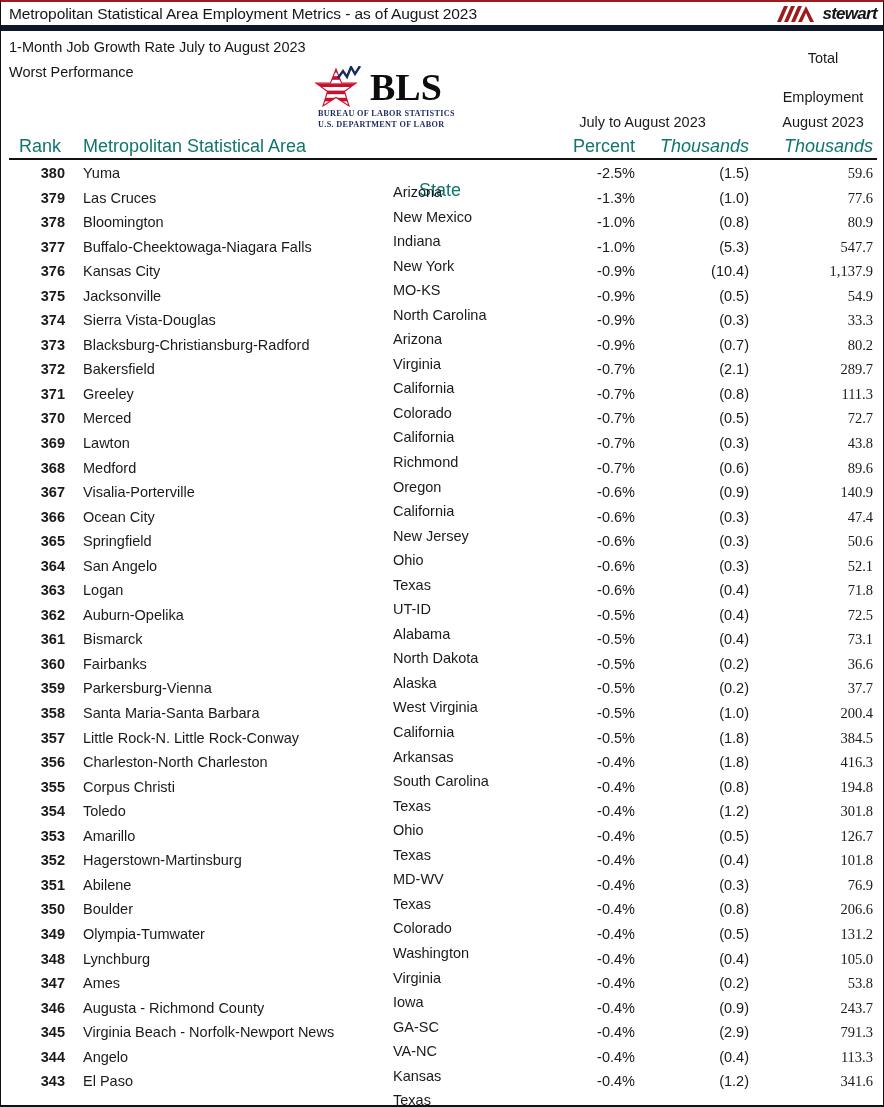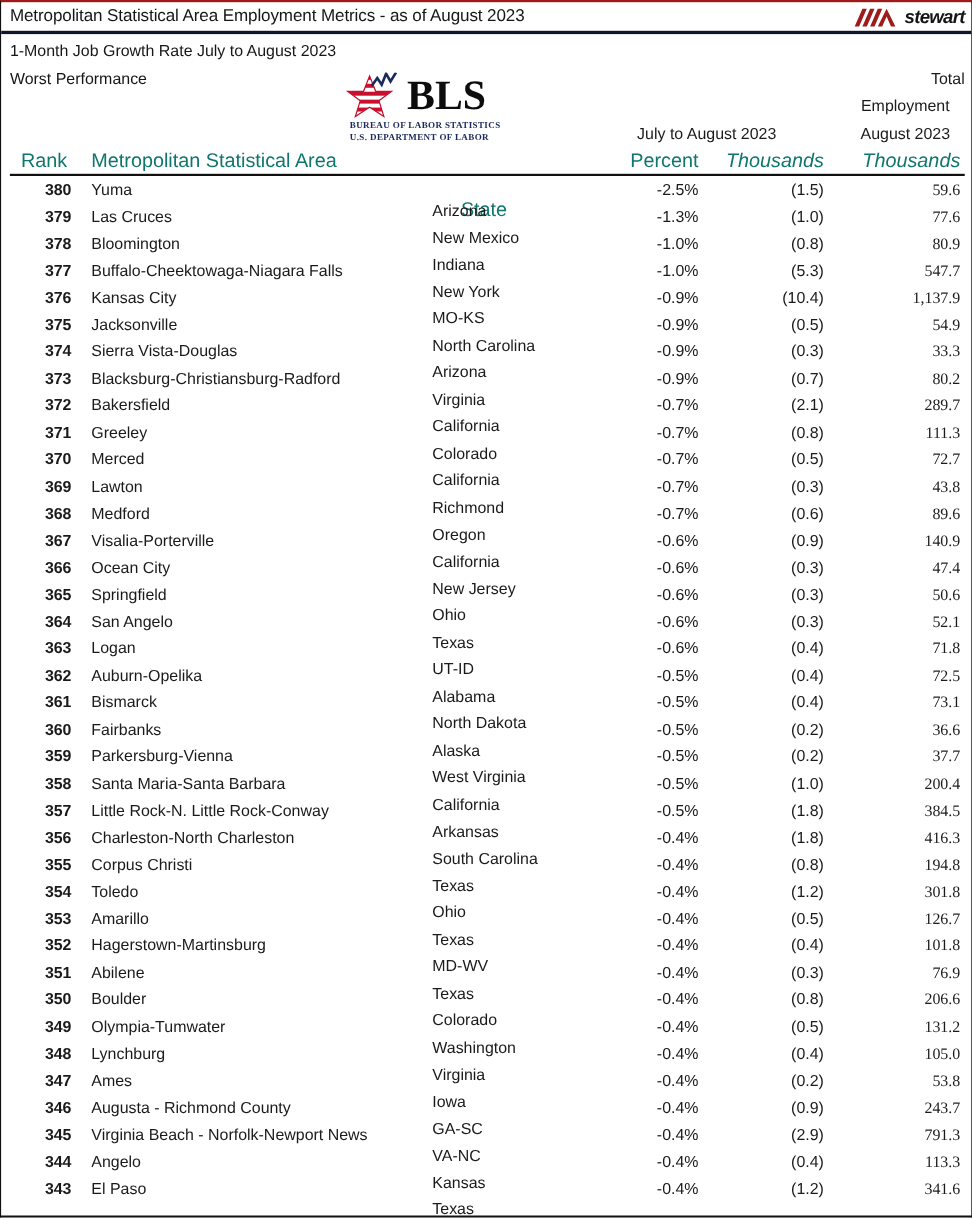--- a/index.html
+++ b/index.html
@@ -27,21 +27,21 @@
     overflow: hidden;
   }
 
   
   .title-bar {
     position: absolute;
     left: 0; top: 0;
     width: 884px;
     height: 29px;
     box-sizing: border-box;
-    border-bottom: 3px solid #0f172a;
+    border-bottom: 6px solid #0f172a;
     display: flex;
     align-items: center;
     justify-content: space-between;
     padding: 0 6px 0 8px;
   }
   .title-text {
     font-size: 15.5px;
     line-height: 1;
     letter-spacing: -0.1px;
     white-space: nowrap;
@@ -114,23 +114,23 @@
     font-weight: 700;
     letter-spacing: 0.35px;
     color: #1b2a5e;
     line-height: 1.35;
     margin-left: 4px;
   }
 
   
   .hdr-total-1 {
     position: absolute;
-    left: 768px; top: 62px;
+    left: 768px; top: 48px;
     width: 108px;
-    text-align: right;
+    text-align: center;
     font-size: 14.5px;
     white-space: nowrap;
   }
   .hdr-total-2 {
     position: absolute;
     left: 768px; top: 87px;
     width: 108px;
     text-align: center;
     font-size: 14.5px;
     white-space: nowrap;

